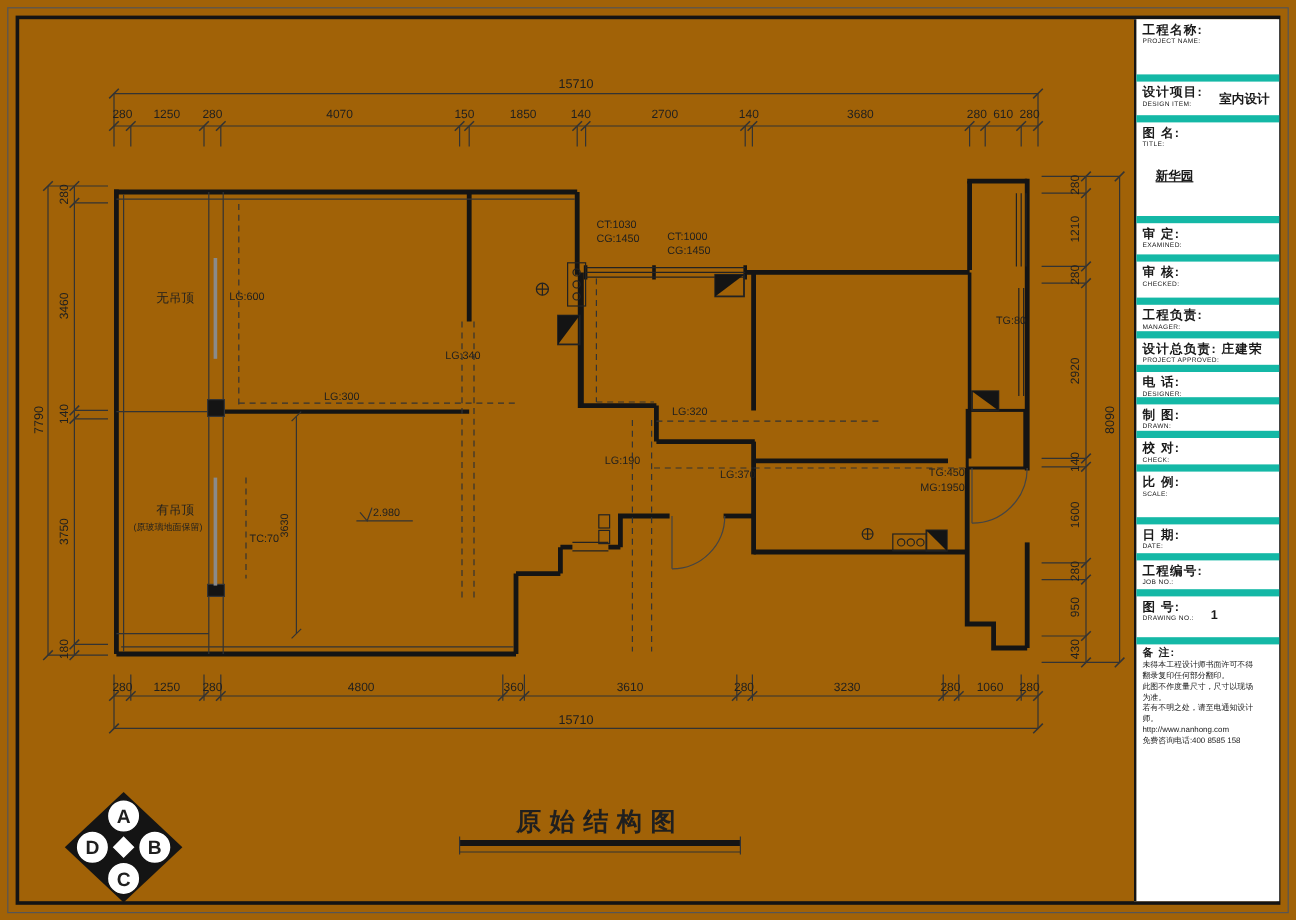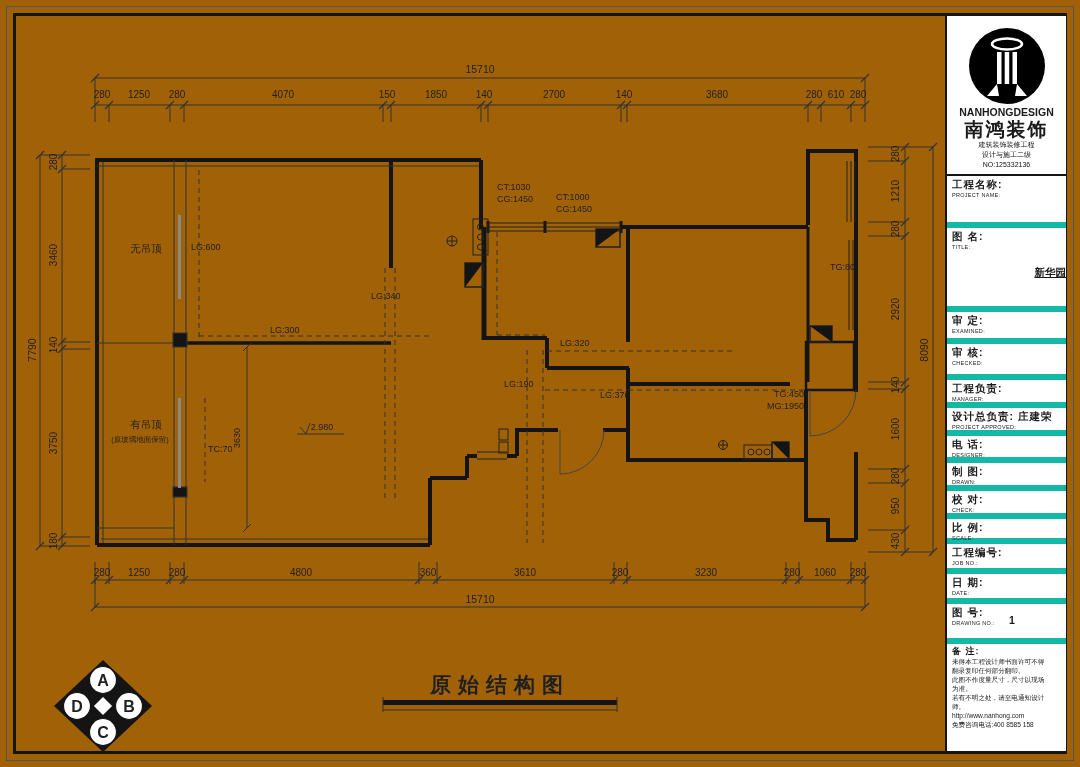--- a/index.html
+++ b/index.html
@@ -25,21 +25,21 @@
   .logo-cell{height:158px;border-bottom:2px solid #141414;position:relative;flex:0 0 auto;}
   .logo-circle{position:absolute;left:50%;top:12px;transform:translateX(-50%);width:76px;height:76px;
       border-radius:50%;background:#000;}
   .logo-col{position:absolute;left:0;top:0;width:76px;height:76px;}
   .logo-en{position:absolute;top:90px;width:100%;text-align:center;font-size:10.5px;font-weight:bold;letter-spacing:0;}
   .logo-cn{position:absolute;top:101px;width:100%;text-align:center;font-size:19px;font-weight:bold;letter-spacing:2px;}
   .logo-sub{position:absolute;width:100%;text-align:center;font-size:7px;color:#111;}
   .notes-cell{flex:1 1 auto;padding:3px 4px 0 5px;font-size:6.6px;line-height:9px;}
   .notes-cell .cn{margin-bottom:1px;}
   .val-room{position:absolute;right:8px;top:8px;}
-  .val-center{position:absolute;left:16px;right:0;top:38px;text-align:right;text-decoration:underline;}
+  .val-center{position:absolute;left:16px;right:0;top:38px;text-align:left;text-decoration:underline;}
   .val-inline{display:inline;}
   .val-dno{position:absolute;left:62px;top:10px;}
 </style>
 </head>
 <body>
 
 <div class="sheet">
   <div class="border-outer"></div>
   <div class="border-inner"></div>
 
@@ -262,41 +262,29 @@
       <g font-family="Liberation Serif,serif" font-size="16" font-weight="bold" text-anchor="middle" fill="#141414">
         <text x="103" y="686">A</text>
         <text x="129" y="712">B</text>
         <text x="103" y="738">C</text>
         <text x="77" y="712">D</text>
       </g>
     </g>
   </svg>
 
   <aside class="tb">
-    <div class="logo-cell">
-      <div class="logo-circle">
-        <svg class="logo-col" width="76" height="76" viewBox="0 0 76 76">
-          <ellipse cx="38" cy="16" rx="15" ry="5.5" fill="none" stroke="#fff" stroke-width="2.5"></ellipse>
-          <rect x="28" y="24" width="4.5" height="32" fill="#fff"></rect>
-          <rect x="35.7" y="24" width="4.5" height="32" fill="#fff"></rect>
-          <rect x="43.5" y="24" width="4.5" height="32" fill="#fff"></rect>
-          <polygon points="28,56 18,68 30,68" fill="#fff"></polygon>
-          <polygon points="48,56 58,68 46,68" fill="#fff"></polygon>
-        </svg>
-      </div>
-      <div class="logo-en">NANHONGDESIGN</div>
-      <div class="logo-cn">南鸿装饰</div>
-      <div class="logo-sub" style="top:124px">建筑装饰装修工程</div>
-      <div class="logo-sub" style="top:134px">设计与施工二级</div>
-      <div class="logo-sub" style="top:145px">NO:125332136</div>
-    </div>
 
     <div class="cell" style="height:52px">
       <div class="cn">工程名称:</div>
       <div class="en">PROJECT NAME:</div>
+    </div>
+    <div class="cell" style="height:34px">
+      <div class="cn">设计项目:</div>
+      <div class="en">DESIGN ITEM:</div>
+      <div class="val val-room">室内设计</div>
     </div>
     <div class="cell" style="height:84px">
       <div class="cn">图  名:</div>
       <div class="en">TITLE:</div>
       <div class="val val-center">新华园</div>
     </div>
     <div class="cell" style="height:32px">
       <div class="cn">审  定:</div>
       <div class="en">EXAMINED:</div>
     </div>
@@ -317,31 +305,31 @@
       <div class="en">DESIGNER:</div>
     </div>
     <div class="cell" style="height:28px">
       <div class="cn">制  图:</div>
       <div class="en">DRAWN:</div>
     </div>
     <div class="cell" style="height:28px">
       <div class="cn">校  对:</div>
       <div class="en">CHECK:</div>
     </div>
-    <div class="cell" style="height:25px">
+    <div class="cell" style="height:44px">
       <div class="cn">比  例:</div>
       <div class="en">SCALE:</div>
+    </div>
+    <div class="cell" style="height:30px">
+      <div class="cn">日  期:</div>
+      <div class="en">DATE:</div>
     </div>
     <div class="cell" style="height:30px">
       <div class="cn">工程编号:</div>
       <div class="en">JOB NO.:</div>
-    </div>
-    <div class="cell" style="height:30px">
-      <div class="cn">日  期:</div>
-      <div class="en">DATE:</div>
     </div>
     <div class="cell" style="height:40px">
       <div class="cn">图  号:</div>
       <div class="en">DRAWING NO.:</div>
       <div class="val val-dno">1</div>
     </div>
 
     <div class="notes-cell">
       <div class="cn" style="font-size:9px">备 注:</div>
       <div>未得本工程设计师书面许可不得</div>

